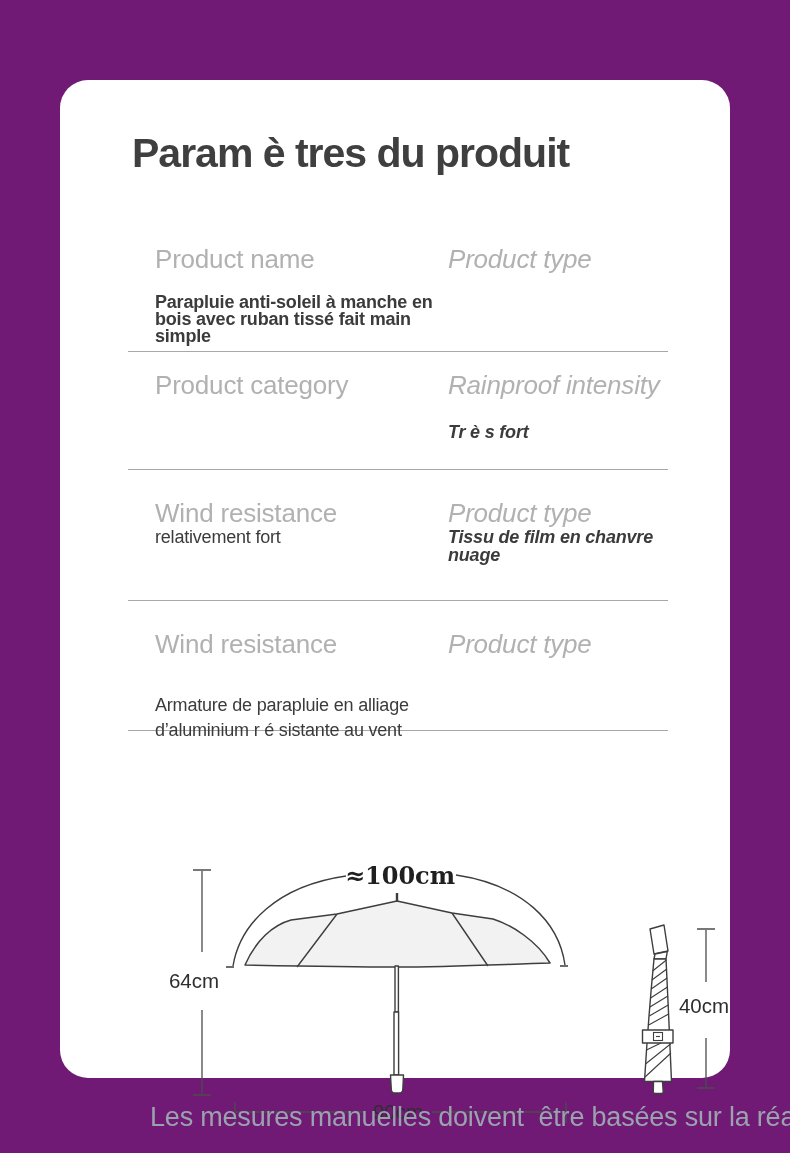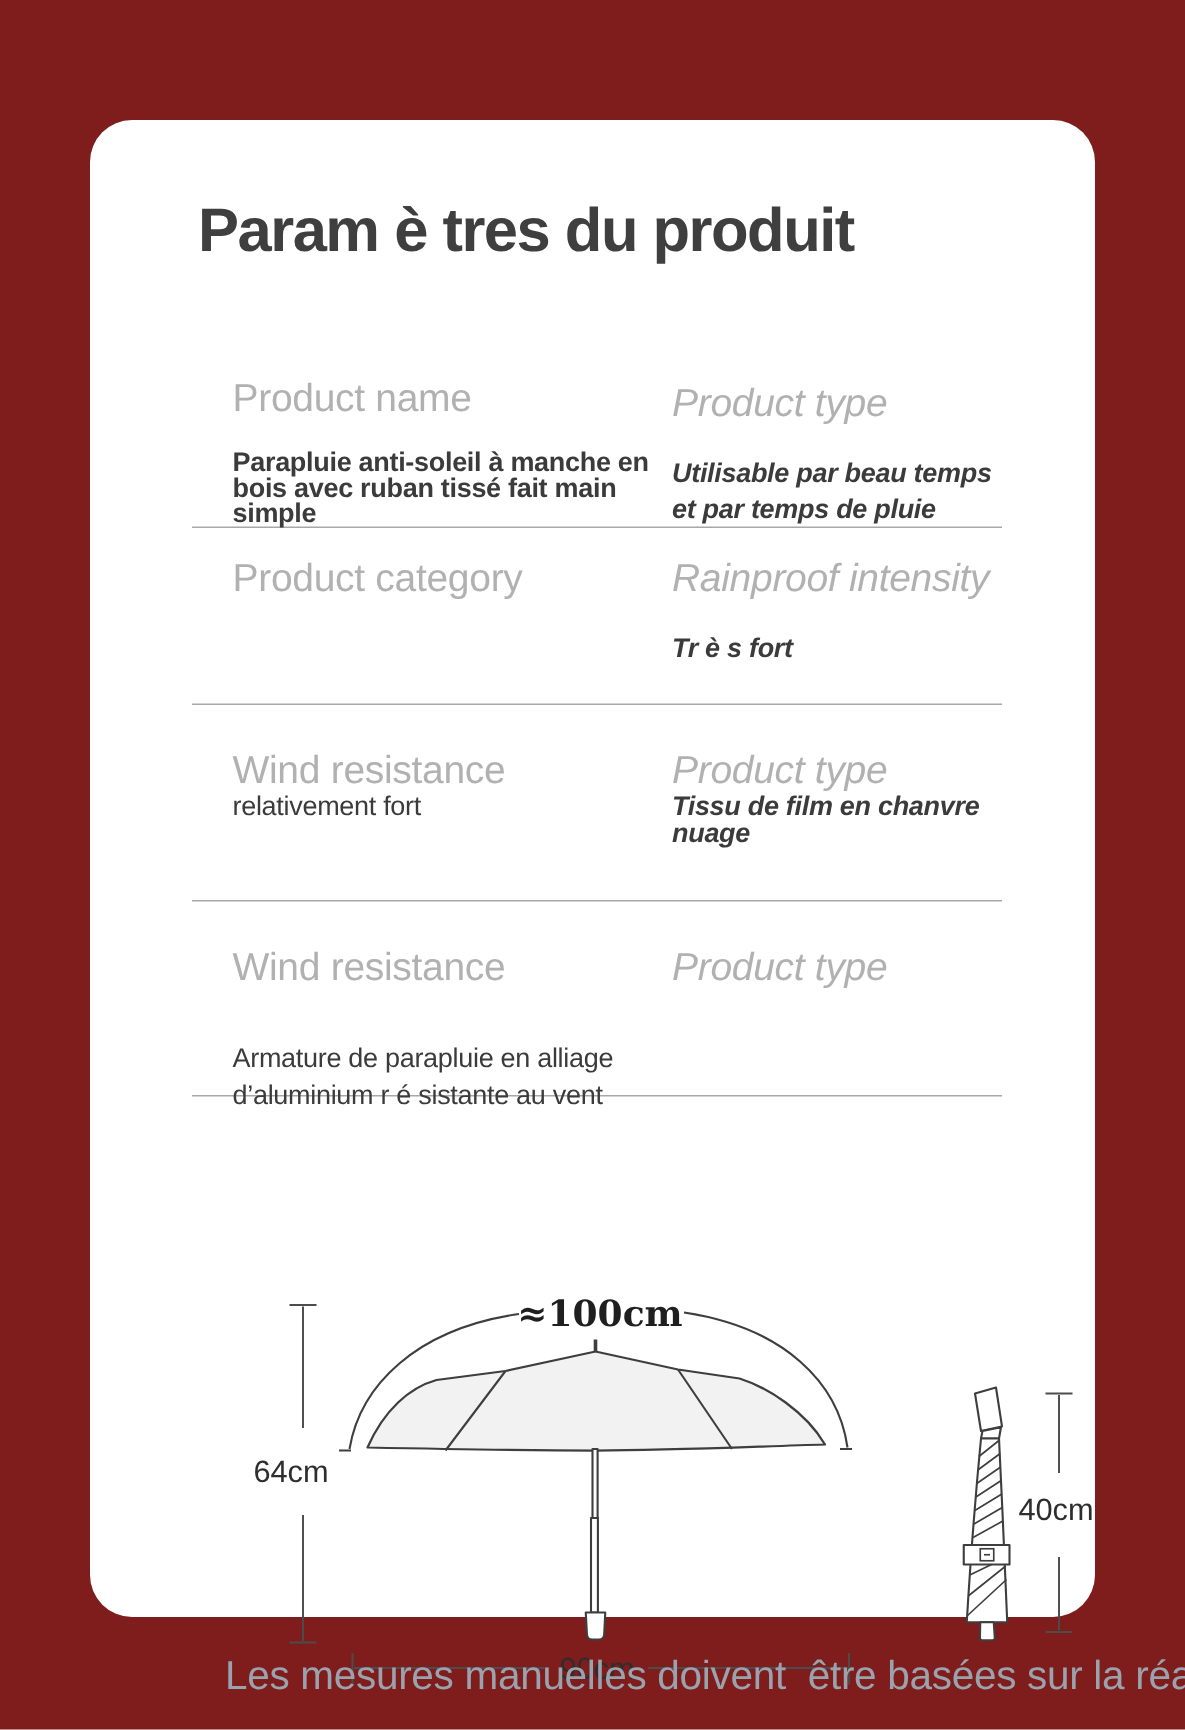--- a/index.html
+++ b/index.html
@@ -1,32 +1,32 @@
 <!DOCTYPE html>
 <html><head>
 <meta charset="utf-8">
 <style>
   * { margin:0; padding:0; box-sizing:border-box; }
   body { font-family:"Liberation Sans", sans-serif; }
   .page {
     position:relative; width:790px; height:1153px;
-    background:#7f1d1d; overflow:hidden;
+    background:#701a75; overflow:hidden;
   }
   .card {
     position:absolute; left:60px; top:80px; width:670px; height:998px;
     background:#ffffff; border-radius:28px;
   }
   .title {
     position:absolute; left:72px; top:50px;
     font-size:41px; font-weight:600; color:#3f3f3f;
     letter-spacing:-1px; white-space:nowrap;
   }
   .params { position:absolute; left:68px; top:152px; width:540px; }
   .row { display:flex; border-bottom:1px solid #a8a8a8; }
-  .row:nth-child(1){ padding-top:12px; height:120px;align-items:flex-end; }
+  .row:nth-child(1){ padding-top:12px; height:120px; }
   .row:nth-child(2){ padding-top:18px; height:118px; }
   .row:nth-child(3){ padding-top:28px; height:131px; }
   .row:nth-child(4){ padding-top:28px; height:130px; }
   .cell-left { width:320px; padding-left:27px; }
   .cell-right { flex:1;font-style:italic; }
   .p-label {
     font-size:26px; line-height:30px; color:#b1b1b1;
     letter-spacing:-0.2px; white-space:nowrap;
   }
   .p-value {
@@ -67,21 +67,20 @@
 
     <div class="params">
 
       <div class="row">
         <div class="cell-left">
           <div class="p-label">Product name</div>
           <div class="p-value w700 lh17">Parapluie anti-soleil à manche en<br>bois avec ruban tissé fait main simple</div>
         </div>
         <div class="cell-right">
           <div class="p-label">Product type</div>
-          <div class="p-value w600 lh24">Utilisable par beau temps<br>et par temps de pluie</div>
         </div>
       </div>
 
       <div class="row">
         <div class="cell-left">
           <div class="p-label">Product category</div>
         </div>
         <div class="cell-right">
           <div class="p-label">Rainproof intensity</div>
           <div class="p-value w600 lh18">Tr è s fort</div>

